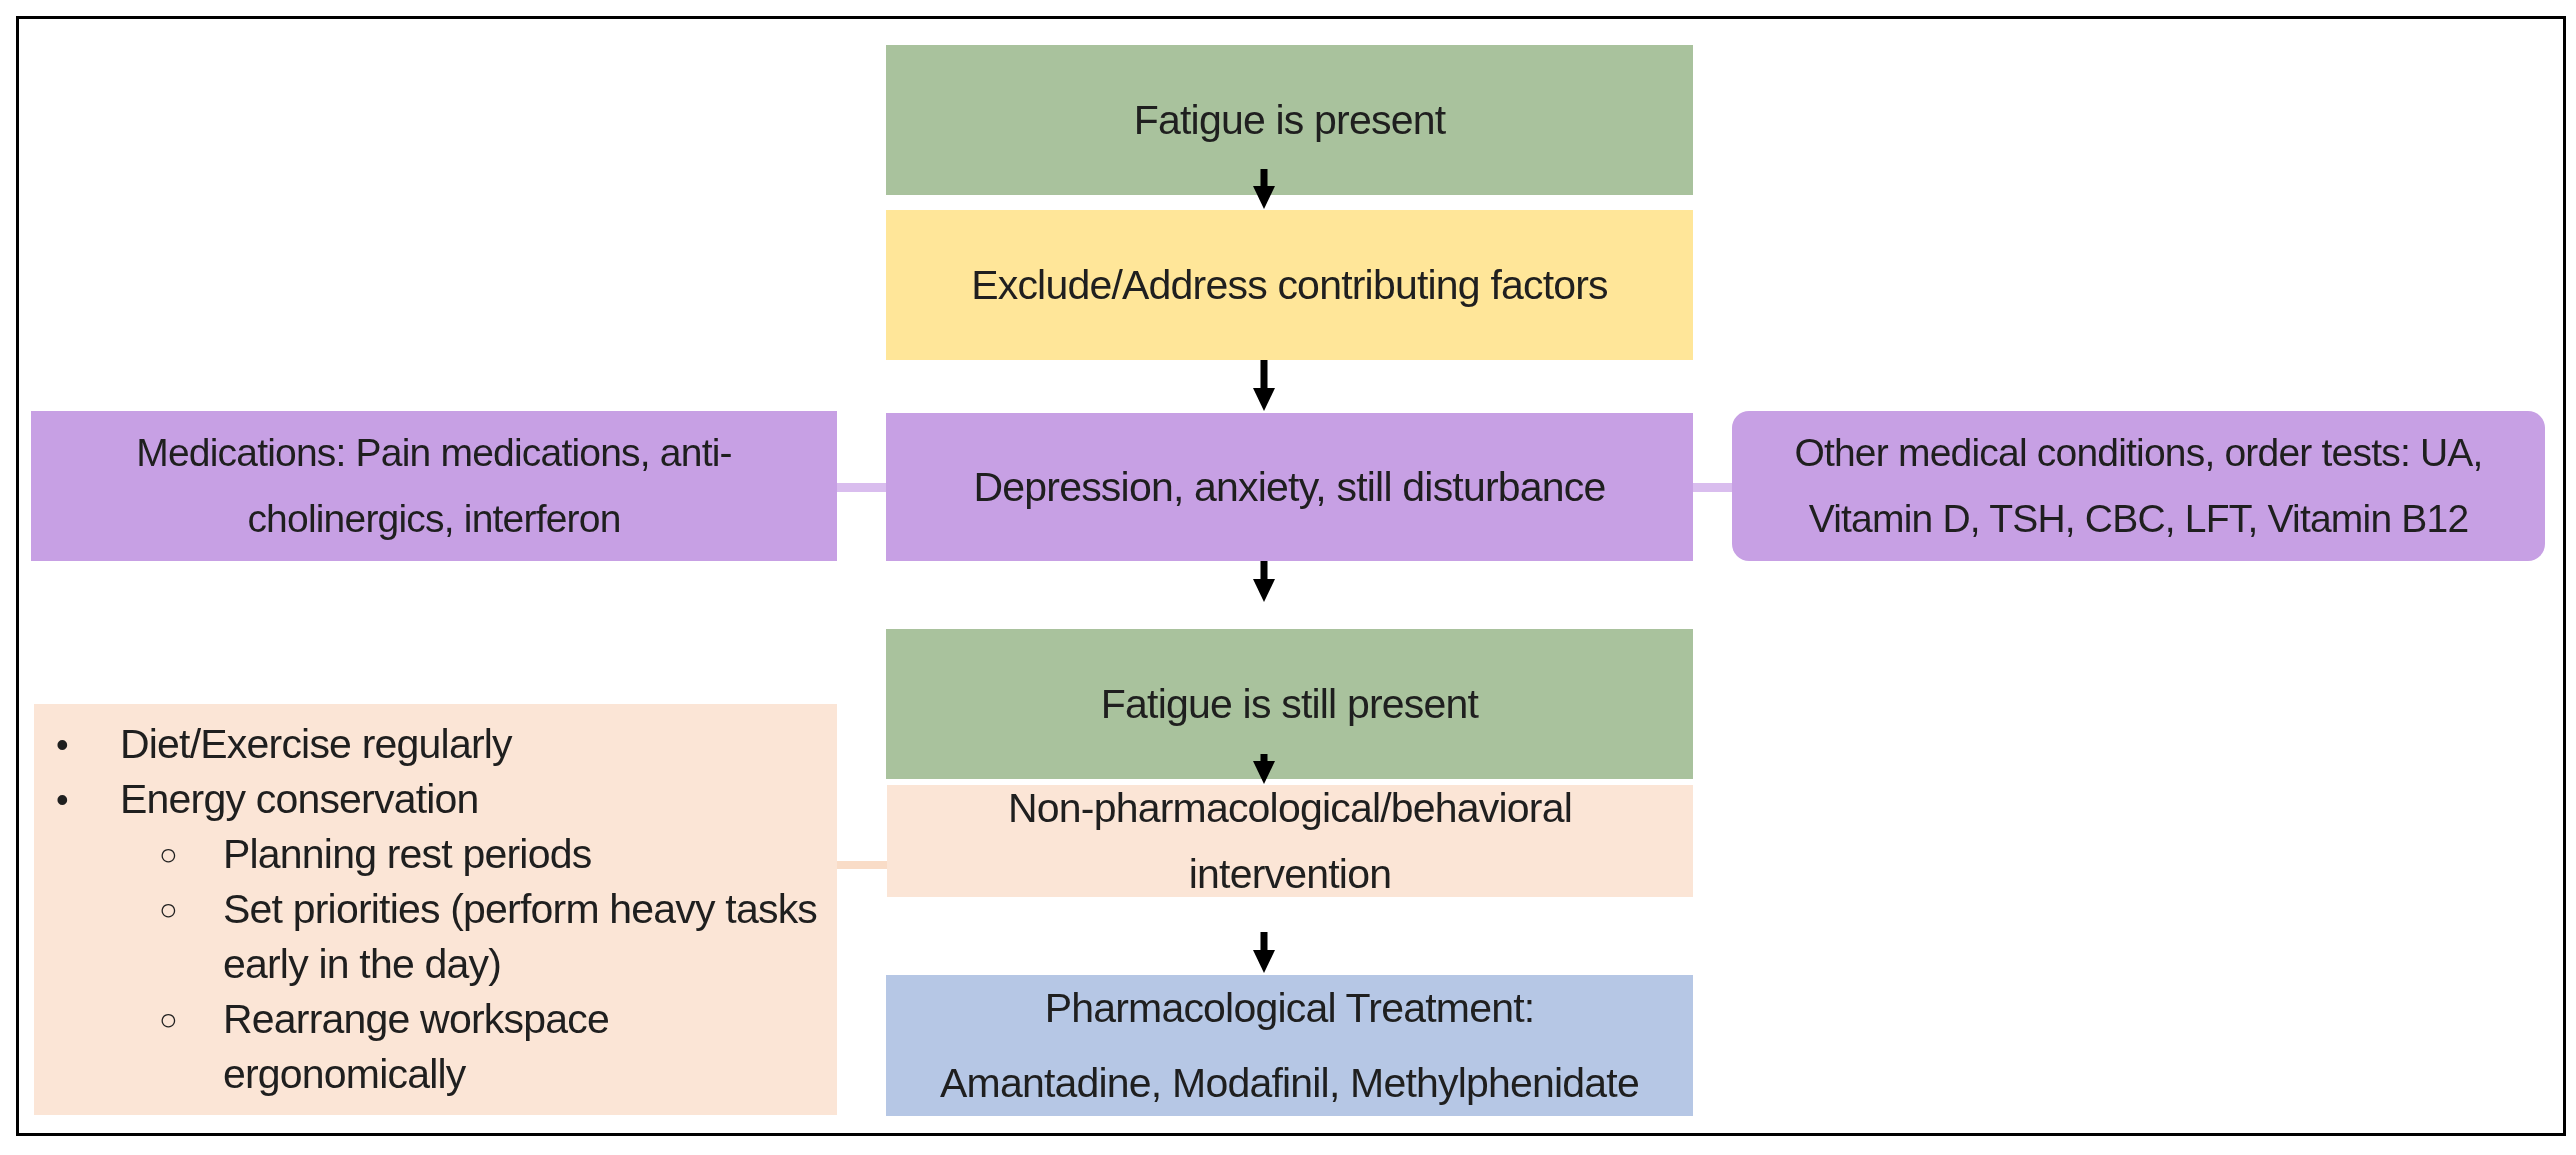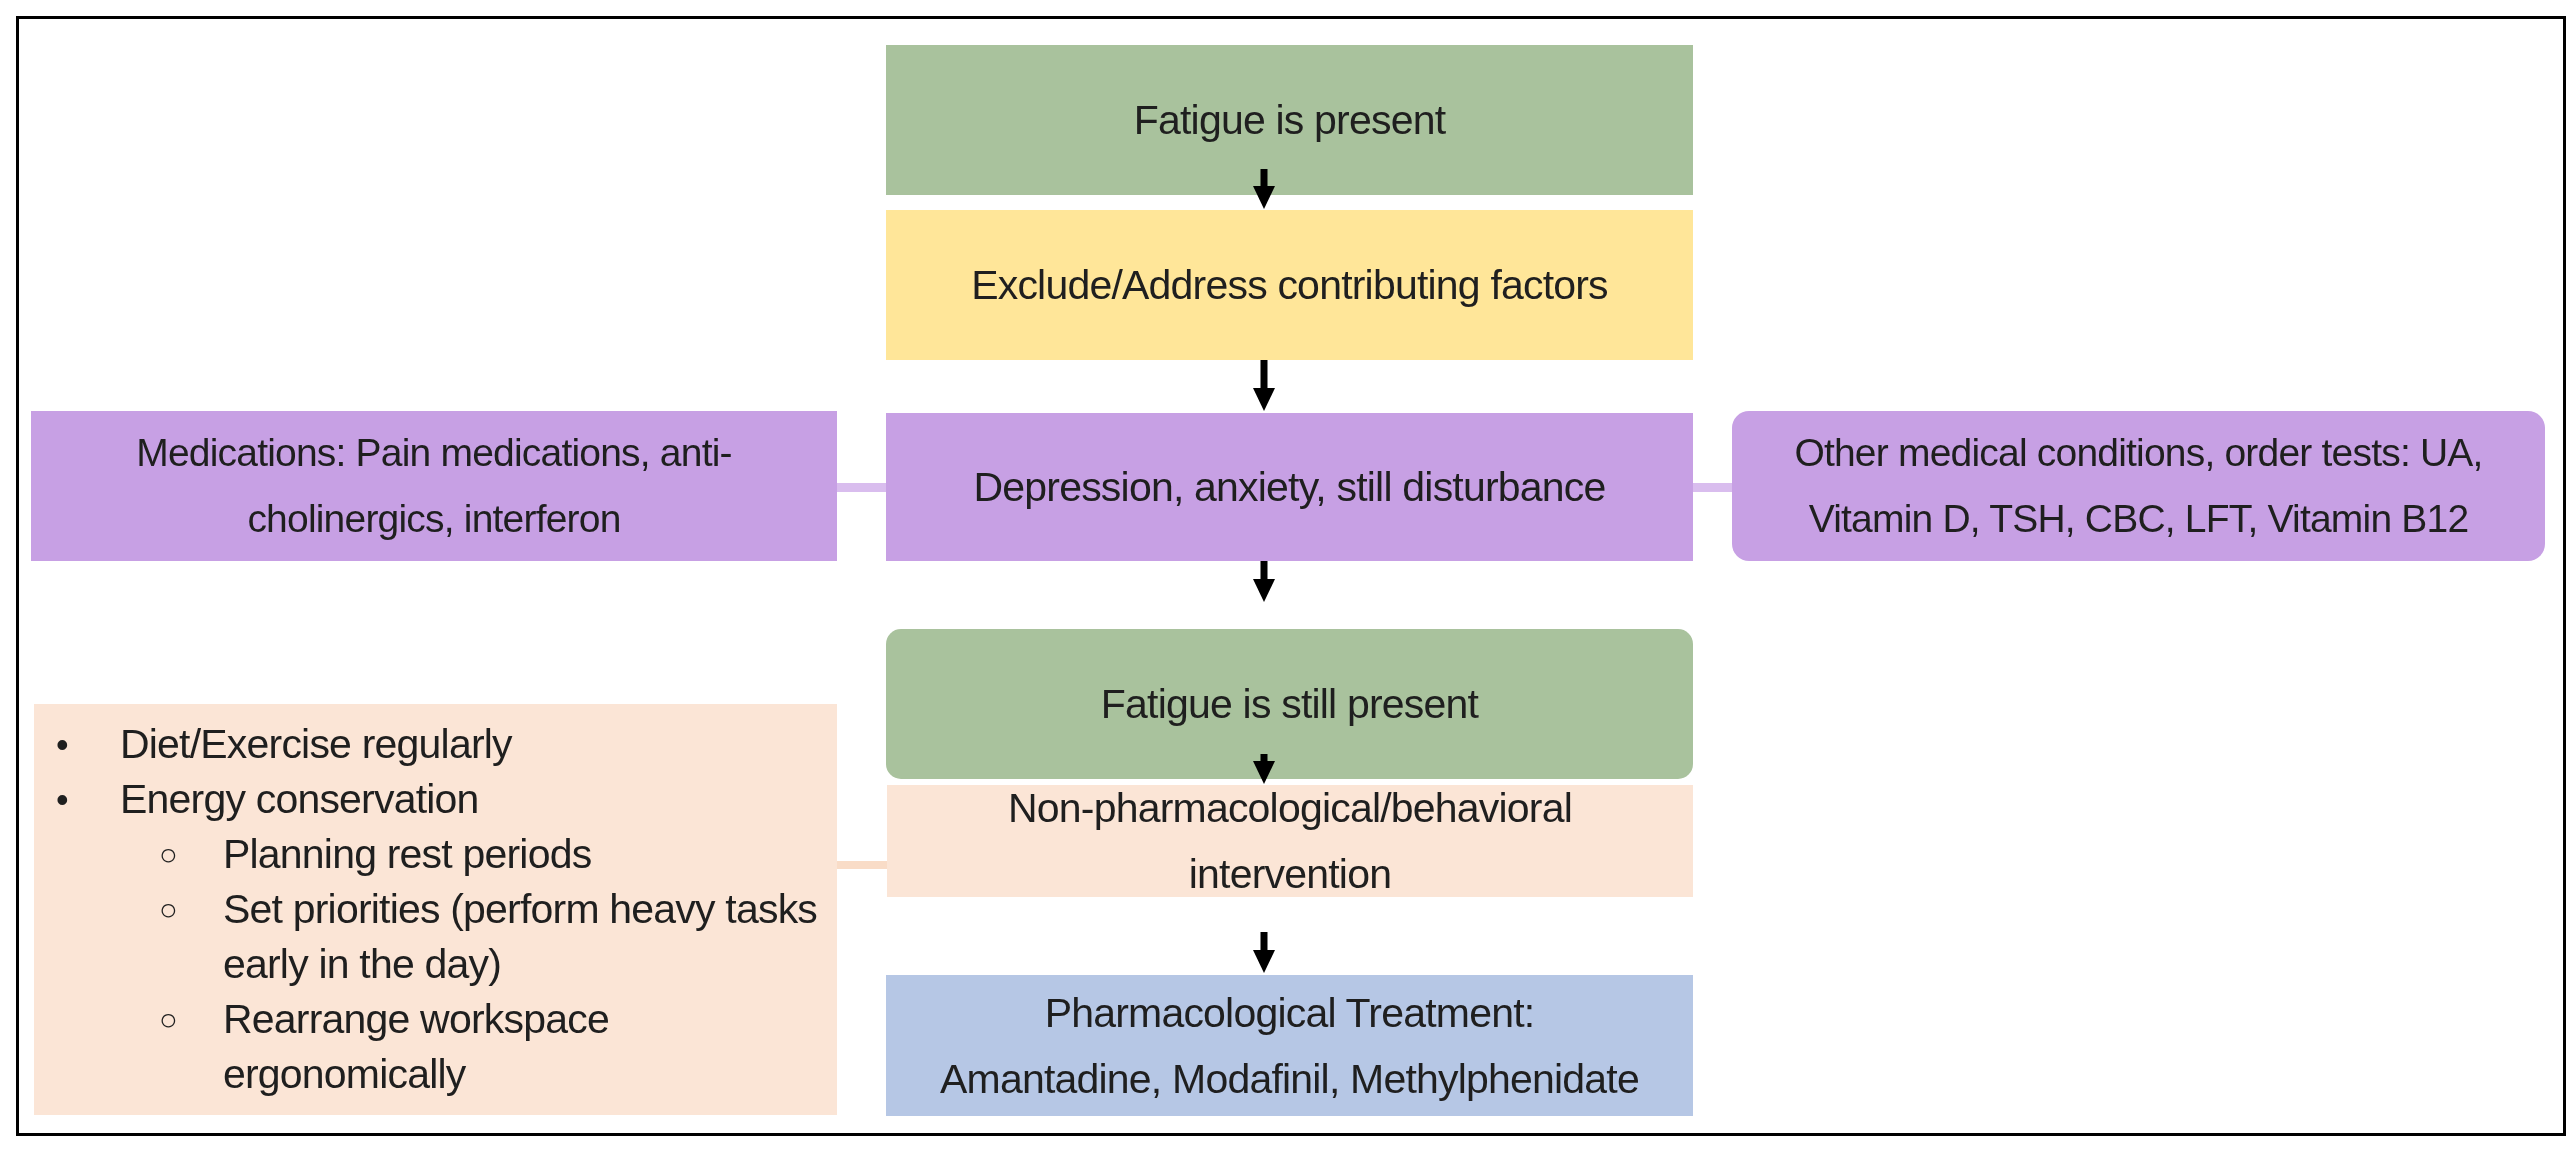--- a/index.html
+++ b/index.html
@@ -127,21 +127,21 @@
   <div class="node purple side-label" style="left:1732px; top:411px; width:813px; height:150px;border-radius:17px;">
     <span class="line">Other medical conditions, order tests: UA,</span>
     <span class="line">Vitamin D, TSH, CBC, LFT, Vitamin B12</span>
   </div>
 
   <div class="arrow" style="left:1252px; top:561px; height:41px;">
     <div class="shaft" style="height:18.7px;"></div>
       <div class="head"></div>
   </div>
 
-  <div class="node green center-label" style="left:886px; top:604px; width:807px; height:150px;border-radius:15px;">
+  <div class="node green center-label" style="left:886px; top:604px; width:807px; height:150px;">
     <span class="line">Fatigue is still present</span>
   </div>
 
   <div class="arrow" style="left:1252px; top:754px; height:30px;">
     <div class="shaft" style="height:7.8px;"></div>
       <div class="head"></div>
   </div>
 
   <div class="list-box peach" style="left:34px; top:704px; width:803px; height:411px;">
     <ul>
@@ -173,19 +173,19 @@
   <div class="node peach center-label" style="left:887px; top:785px; width:806px; height:112px;">
     <span class="line">Non-pharmacological/behavioral</span>
     <span class="line">intervention</span>
   </div>
 
   <div class="arrow" style="left:1252px; top:932px; height:41px;">
     <div class="shaft" style="height:19.5px;"></div>
       <div class="head"></div>
   </div>
 
-  <div class="node blue center-label" style="left:886px; top:975px; width:807px; height:141px;">
+  <div class="node blue center-label" style="left:886px; top:975px; width:807px; height:141px;justify-content:space-between;">
     <span class="line">Pharmacological Treatment:</span>
     <span class="line">Amantadine, Modafinil, Methylphenidate</span>
   </div>
 
 </div>
 
 
 </body></html>

